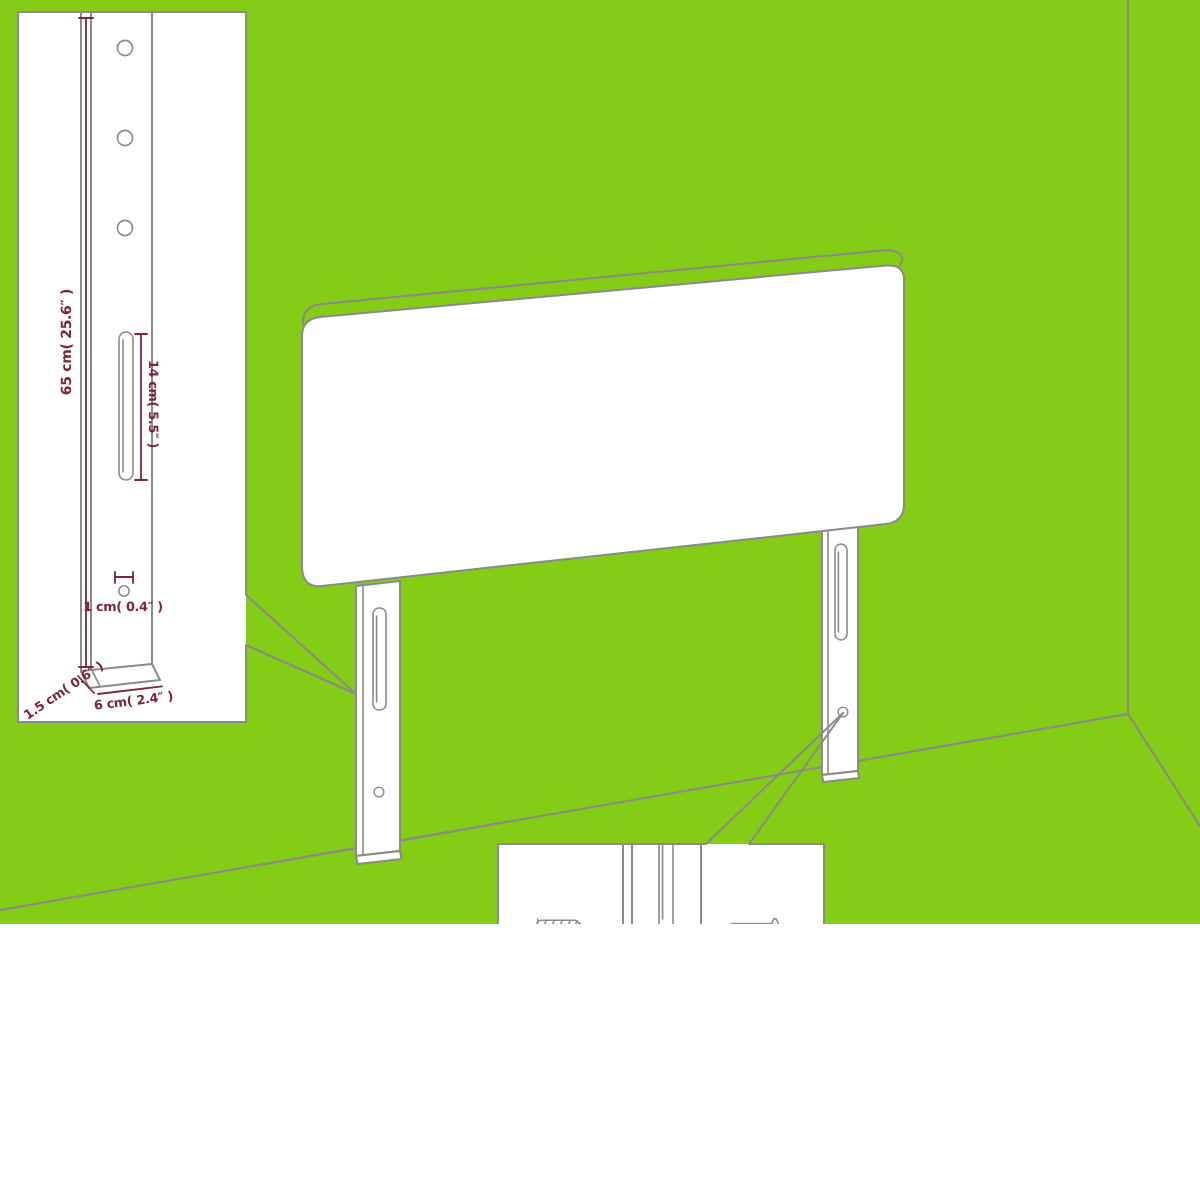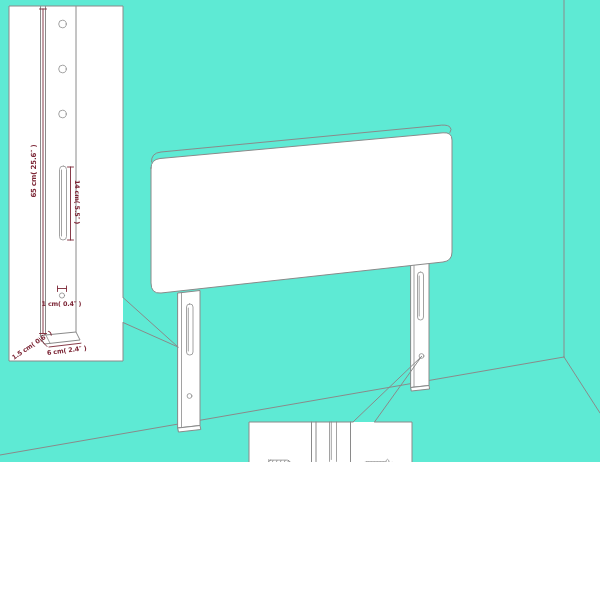--- a/index.html
+++ b/index.html
@@ -1,16 +1,16 @@
 <!DOCTYPE html>
 <html><head>
 <meta charset="utf-8">
 <style>
   html,body{margin:0;padding:0;background:#ffffff;}
-  #stage{position:relative;width:600px;height:462px;background:#5eead4;overflow:hidden;
+  #stage{position:relative;width:600px;height:462px;background:#84cc16;overflow:hidden;
          font-family:"DejaVu Sans",sans-serif;}
   svg{display:block;}
   .ln   {stroke:#8a8a8a;stroke-width:1;fill:none;stroke-linecap:round;stroke-linejoin:round;}
   .lnthin{stroke:#8a8a8a;stroke-width:.8;fill:none;stroke-linecap:round;}
   .wfill{fill:#ffffff;}
   .dash {stroke:#8a8a8a;stroke-width:.8;fill:none;stroke-dasharray:3 2.2;}
   .dim  {stroke:#7c2636;stroke-width:.9;fill:none;stroke-linecap:round;}
   .dimtxt{fill:#7c2636;font-family:"DejaVu Sans",sans-serif;font-size:6.4px;font-weight:bold;
           letter-spacing:-0.15px;}
   .dimtxt.big{font-size:7px;}

